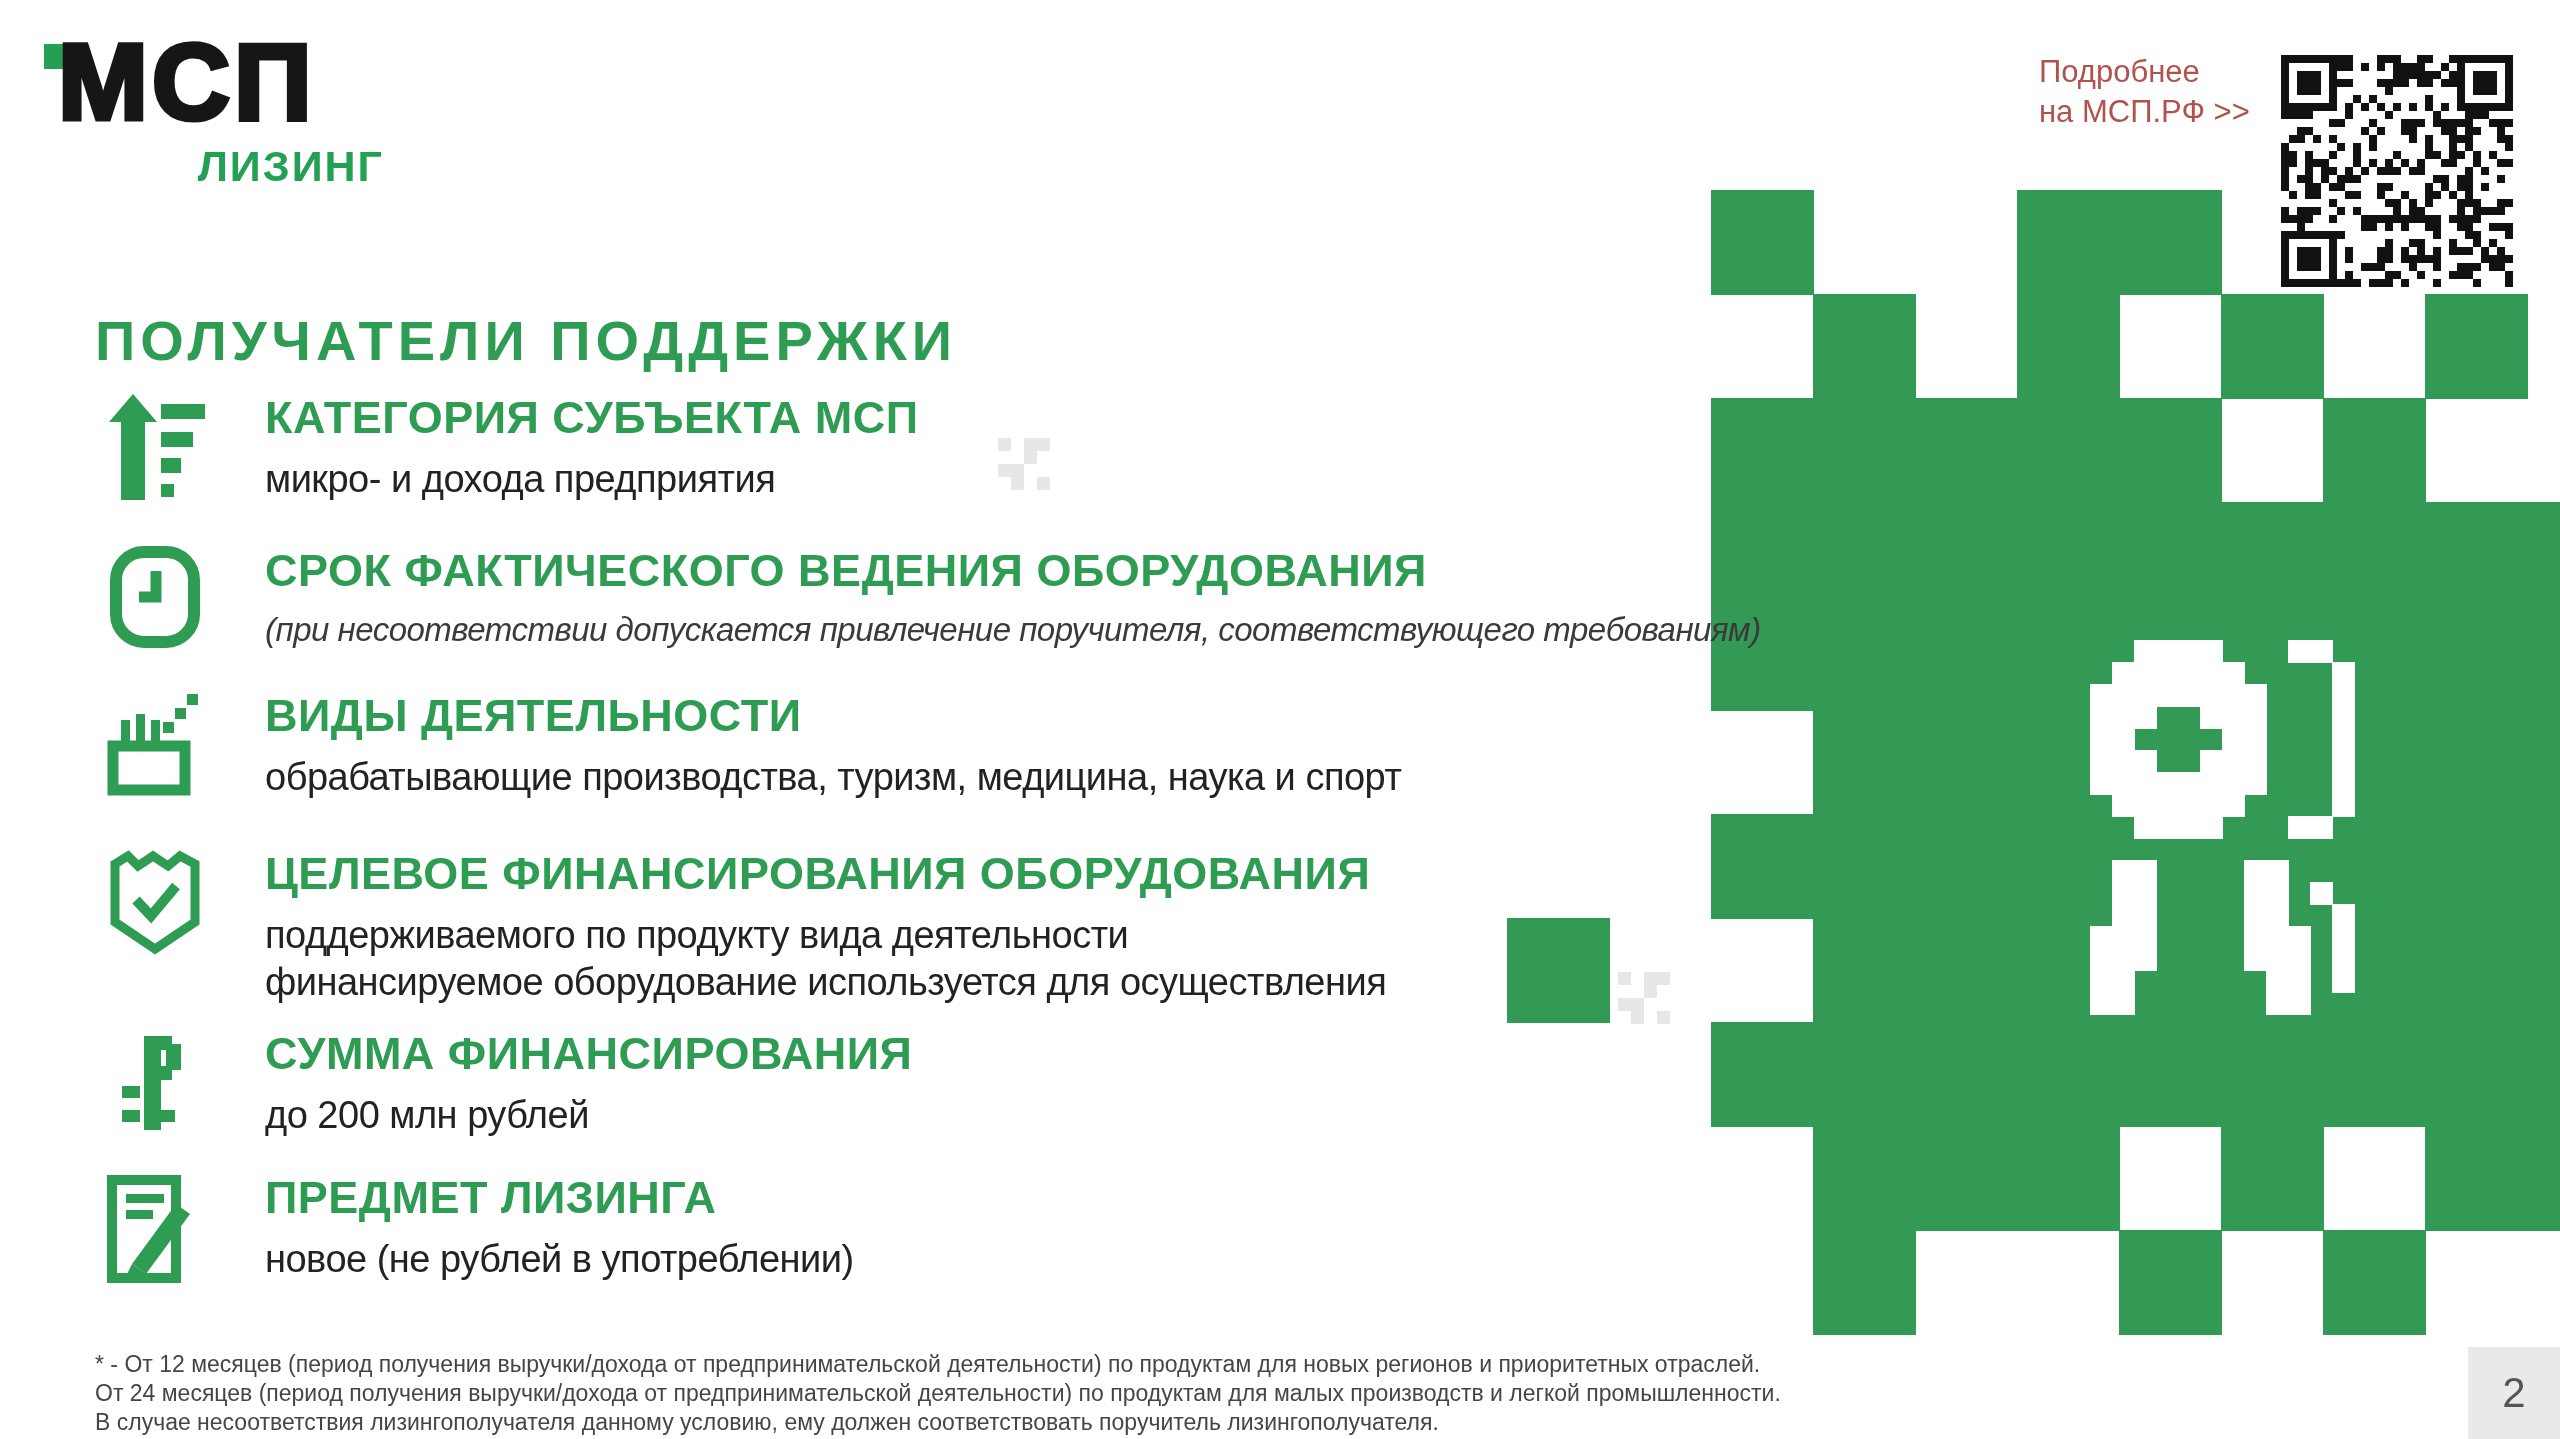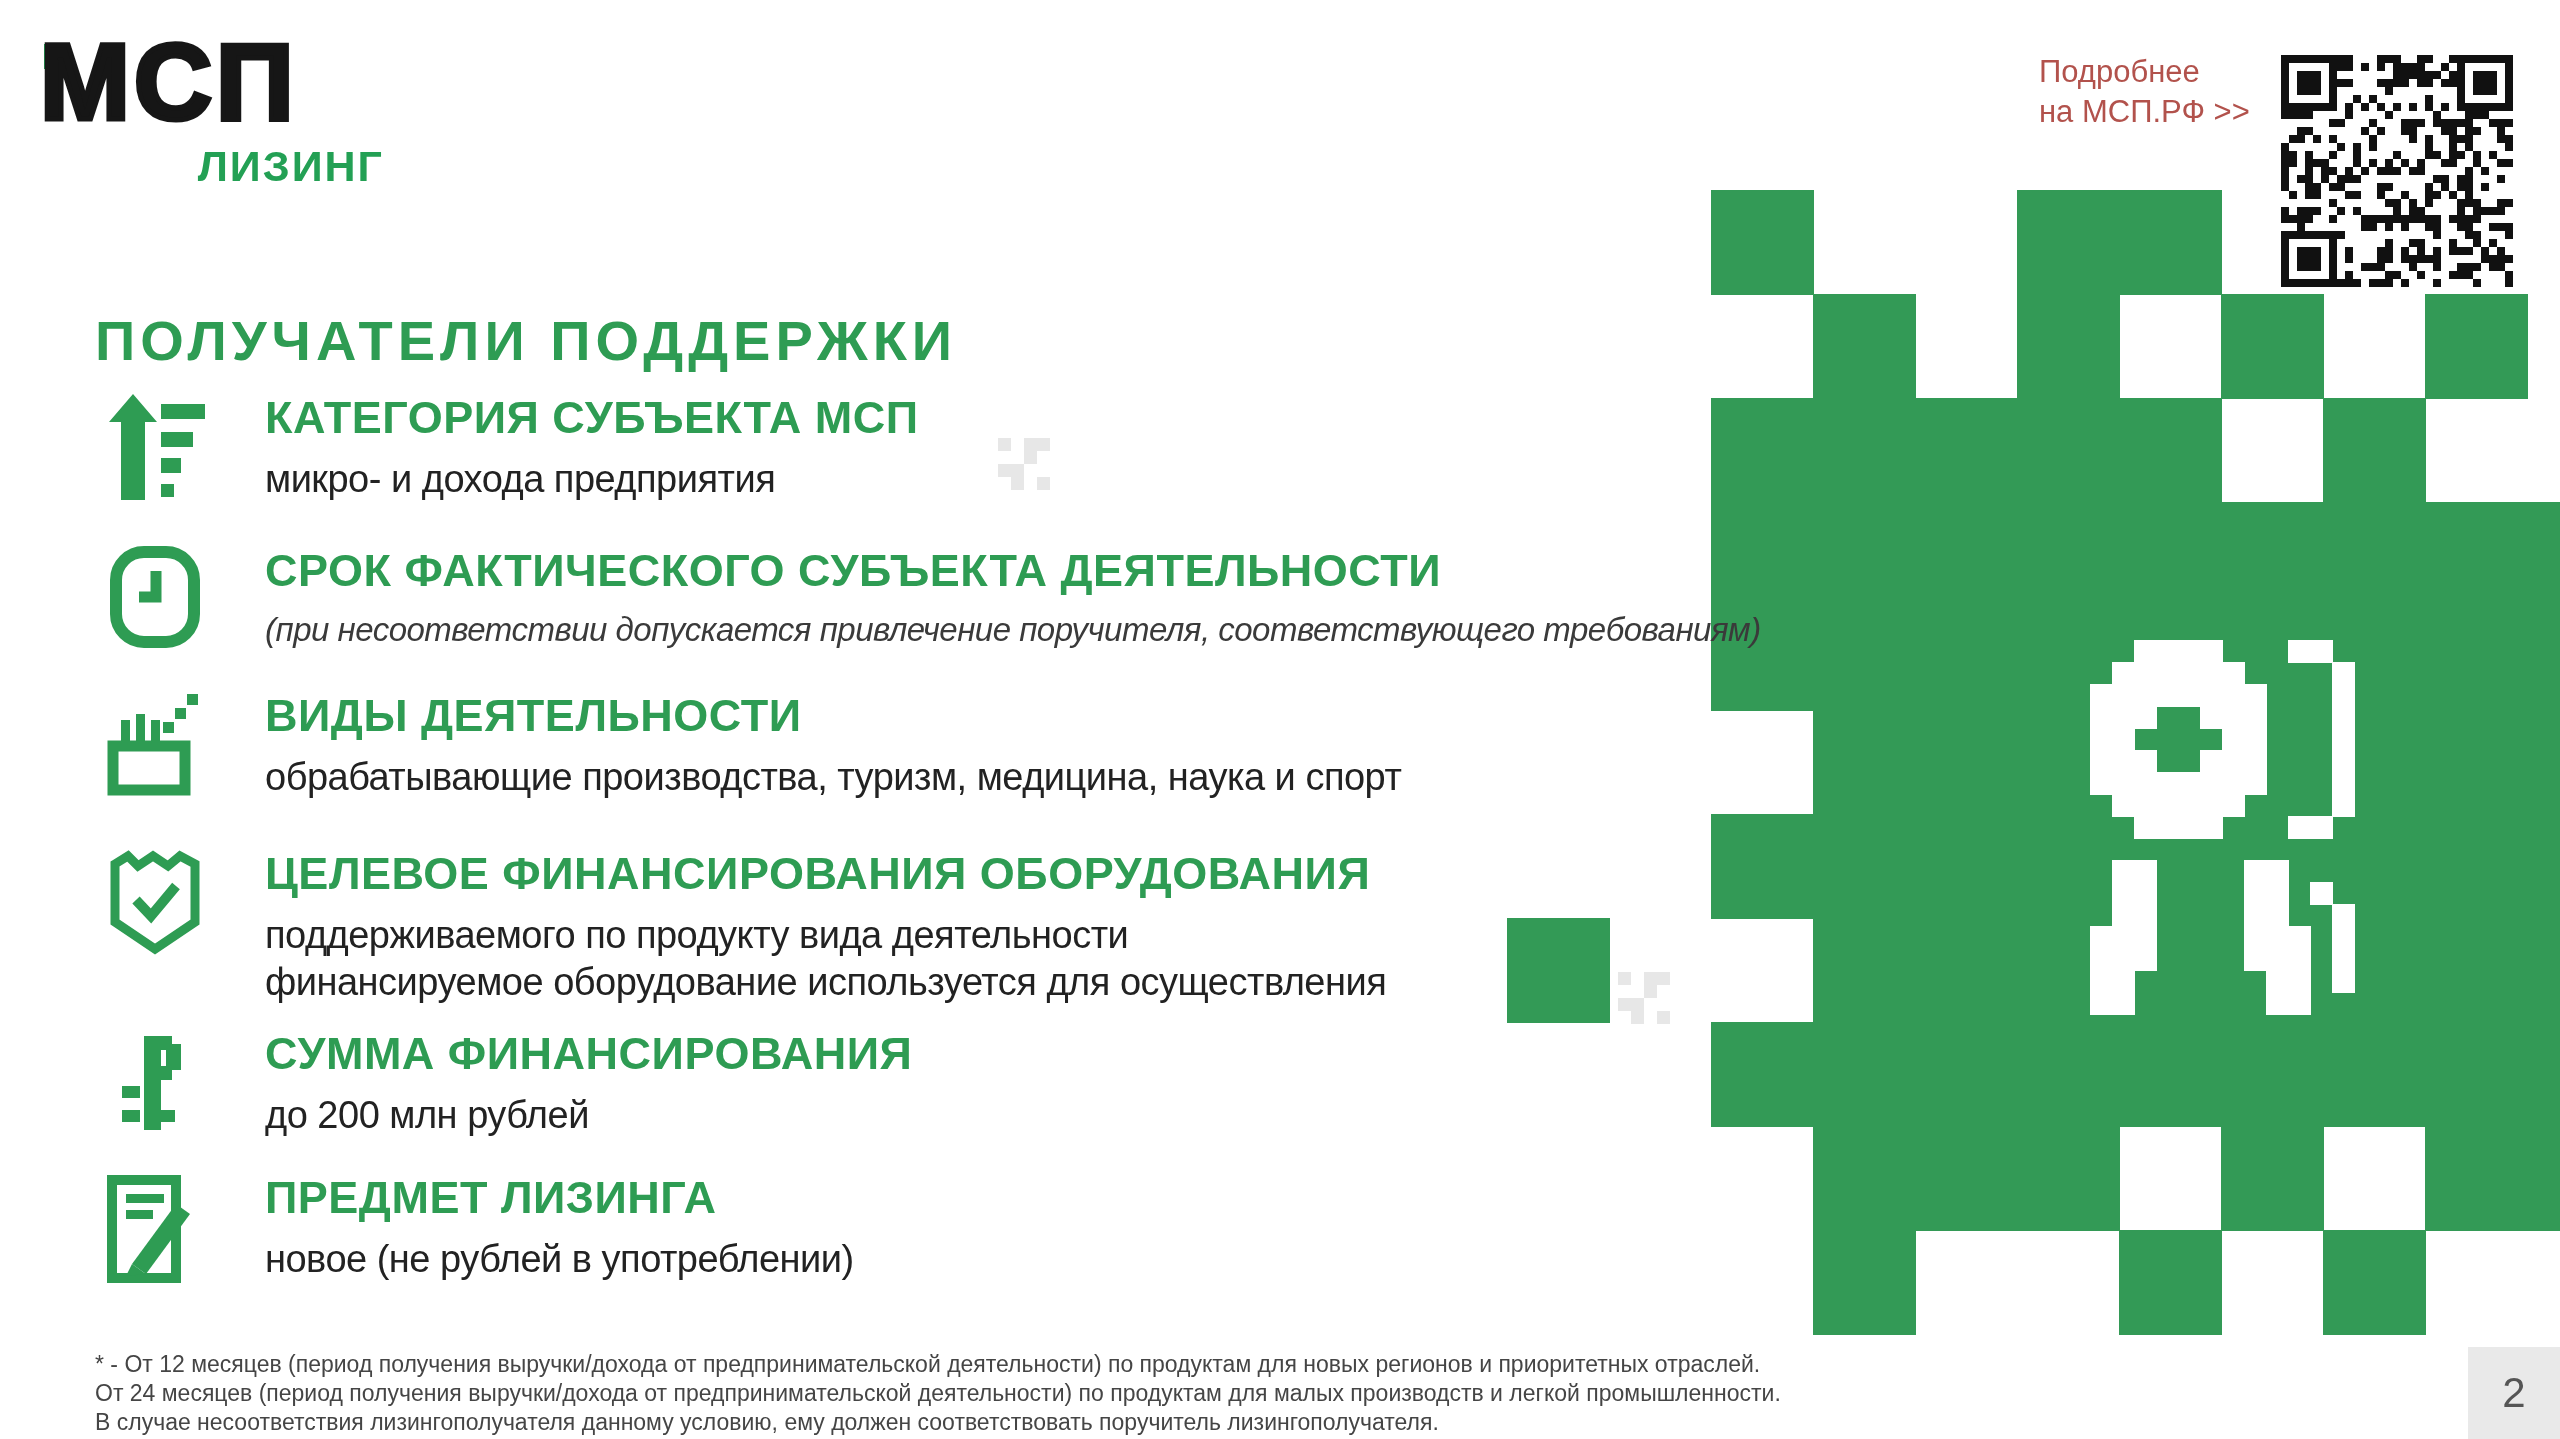--- a/index.html
+++ b/index.html
@@ -2,21 +2,21 @@
 <html><head>
 <meta charset="utf-8">
 <style>
   html,body{margin:0;padding:0;background:#fff;}
   body{font-family:"Liberation Sans",sans-serif;}
   .slide{position:relative;width:2560px;height:1439px;background:#fff;overflow:hidden;}
 
   
   .logo{position:absolute;left:40px;top:20px;width:345px;}
   .logo-sq{position:absolute;left:4px;top:24px;width:25px;height:25px;background:#23a054;}
-  .logo-main{position:absolute;left:0;top:8px;font-size:108px;line-height:108px;font-weight:700;
+  .logo-main{position:absolute;left:18px;top:8px;font-size:108px;line-height:108px;font-weight:700;
     letter-spacing:4px;color:#161616;-webkit-text-stroke:5px #161616;}
   .logo-sub{position:absolute;left:18px;top:122px;width:326px;text-align:right;font-size:43px;
     font-weight:700;letter-spacing:2px;color:#23a054;}
 
   
   .qr-note{position:absolute;left:2039px;top:52px;font-size:31px;line-height:40px;color:#b2524c;}
   .qr-wrap{position:absolute;left:2281px;top:55px;width:240px;height:240px;}
   .qr-wrap svg{display:block;}
 
   
@@ -673,21 +673,21 @@
         </div>
       </div>
       <div class="section" style="top: 545px;">
         <div class="sec-icon">
           <svg width="92" height="104" viewBox="0 0 92 104">
         <rect x="7" y="7" width="78" height="90" rx="28" fill="none" stroke="#2e9c53" stroke-width="12"></rect>
         <path d="M47 26 v26 h-17" fill="none" stroke="#2e9c53" stroke-width="11"></path>
           </svg>
         </div>
         <div class="sec-body">
-          <div class="sec-title">СРОК ФАКТИЧЕСКОГО СУБЪЕКТА ДЕЯТЕЛЬНОСТИ</div>
+          <div class="sec-title">СРОК ФАКТИЧЕСКОГО ВЕДЕНИЯ ОБОРУДОВАНИЯ</div>
           <div class="sec-line em">(при несоответствии допускается привлечение поручителя, соответствующего требованиям)</div>
         </div>
       </div>
       <div class="section" style="top: 690px;">
         <div class="sec-icon">
           <svg width="104" height="106" viewBox="0 0 104 106">
             <g fill="#2e9c53">
         <rect x="18" y="30" width="9" height="24"></rect>
         <rect x="33" y="24" width="9" height="30"></rect>
         <rect x="48" y="30" width="9" height="24"></rect>

